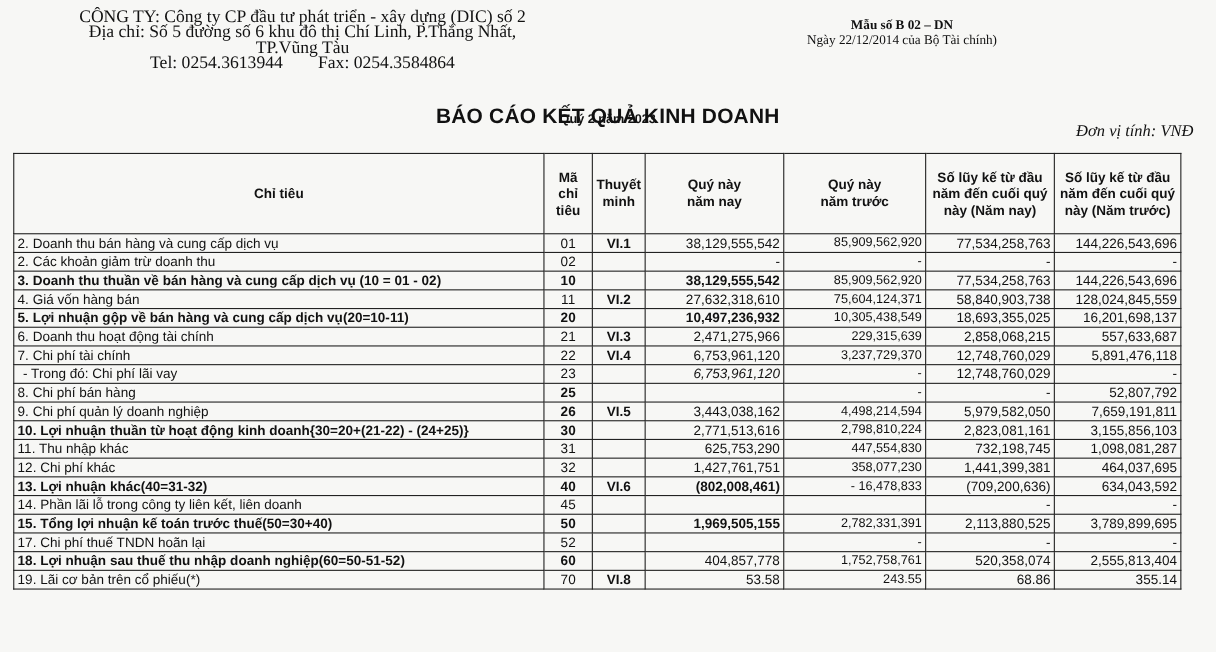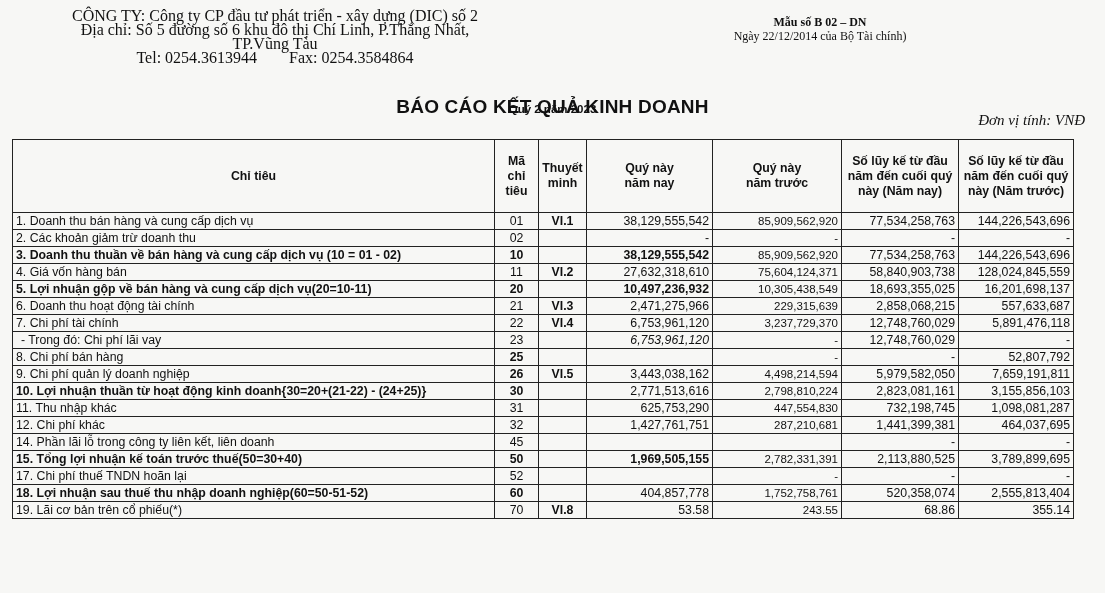--- a/index.html
+++ b/index.html
@@ -85,21 +85,21 @@
       <th>Mã chỉ tiêu</th>
       <th>Thuyết minh</th>
       <th style="padding:0 24px">Quý này năm nay</th>
       <th style="padding:0 28px">Quý này năm trước</th>
       <th>Số lũy kế từ đầu năm đến cuối quý này (Năm nay)</th>
       <th>Số lũy kế từ đầu năm đến cuối quý này (Năm trước)</th>
     </tr>
   </thead>
   <tbody id="tbody">
       <tr>
-        <td class="name">1. Doanh thu bán hàng và cung cấp dịch vụ</td>
+        <td class="name">2. Doanh thu bán hàng và cung cấp dịch vụ</td>
         <td class="code">01</td>
         <td class="note">VI.1</td>
         <td class="num cur">38,129,555,542</td>
         <td class="num muted">85,909,562,920</td>
         <td class="num">77,534,258,763</td>
         <td class="num">144,226,543,696</td>
       </tr>
       <tr>
         <td class="name">2. Các khoản giảm trừ doanh thu</td>
         <td class="code">02</td>
@@ -197,23 +197,32 @@
         <td class="num cur">625,753,290</td>
         <td class="num muted">447,554,830</td>
         <td class="num">732,198,745</td>
         <td class="num">1,098,081,287</td>
       </tr>
       <tr>
         <td class="name">12. Chi phí khác</td>
         <td class="code">32</td>
         <td class="note"></td>
         <td class="num cur">1,427,761,751</td>
-        <td class="num muted">287,210,681</td>
+        <td class="num muted">358,077,230</td>
         <td class="num">1,441,399,381</td>
         <td class="num">464,037,695</td>
+      </tr>
+      <tr class="bold">
+        <td class="name">13. Lợi nhuận khác(40=31-32)</td>
+        <td class="code">40</td>
+        <td class="note">VI.6</td>
+        <td class="num cur">(802,008,461)</td>
+        <td class="num muted">- 16,478,833</td>
+        <td class="num">(709,200,636)</td>
+        <td class="num">634,043,592</td>
       </tr>
       <tr>
         <td class="name">14. Phần lãi lỗ trong công ty liên kết, liên doanh</td>
         <td class="code">45</td>
         <td class="note"></td>
         <td class="num cur"></td>
         <td class="num muted"></td>
         <td class="num">-</td>
         <td class="num">-</td>
       </tr>

